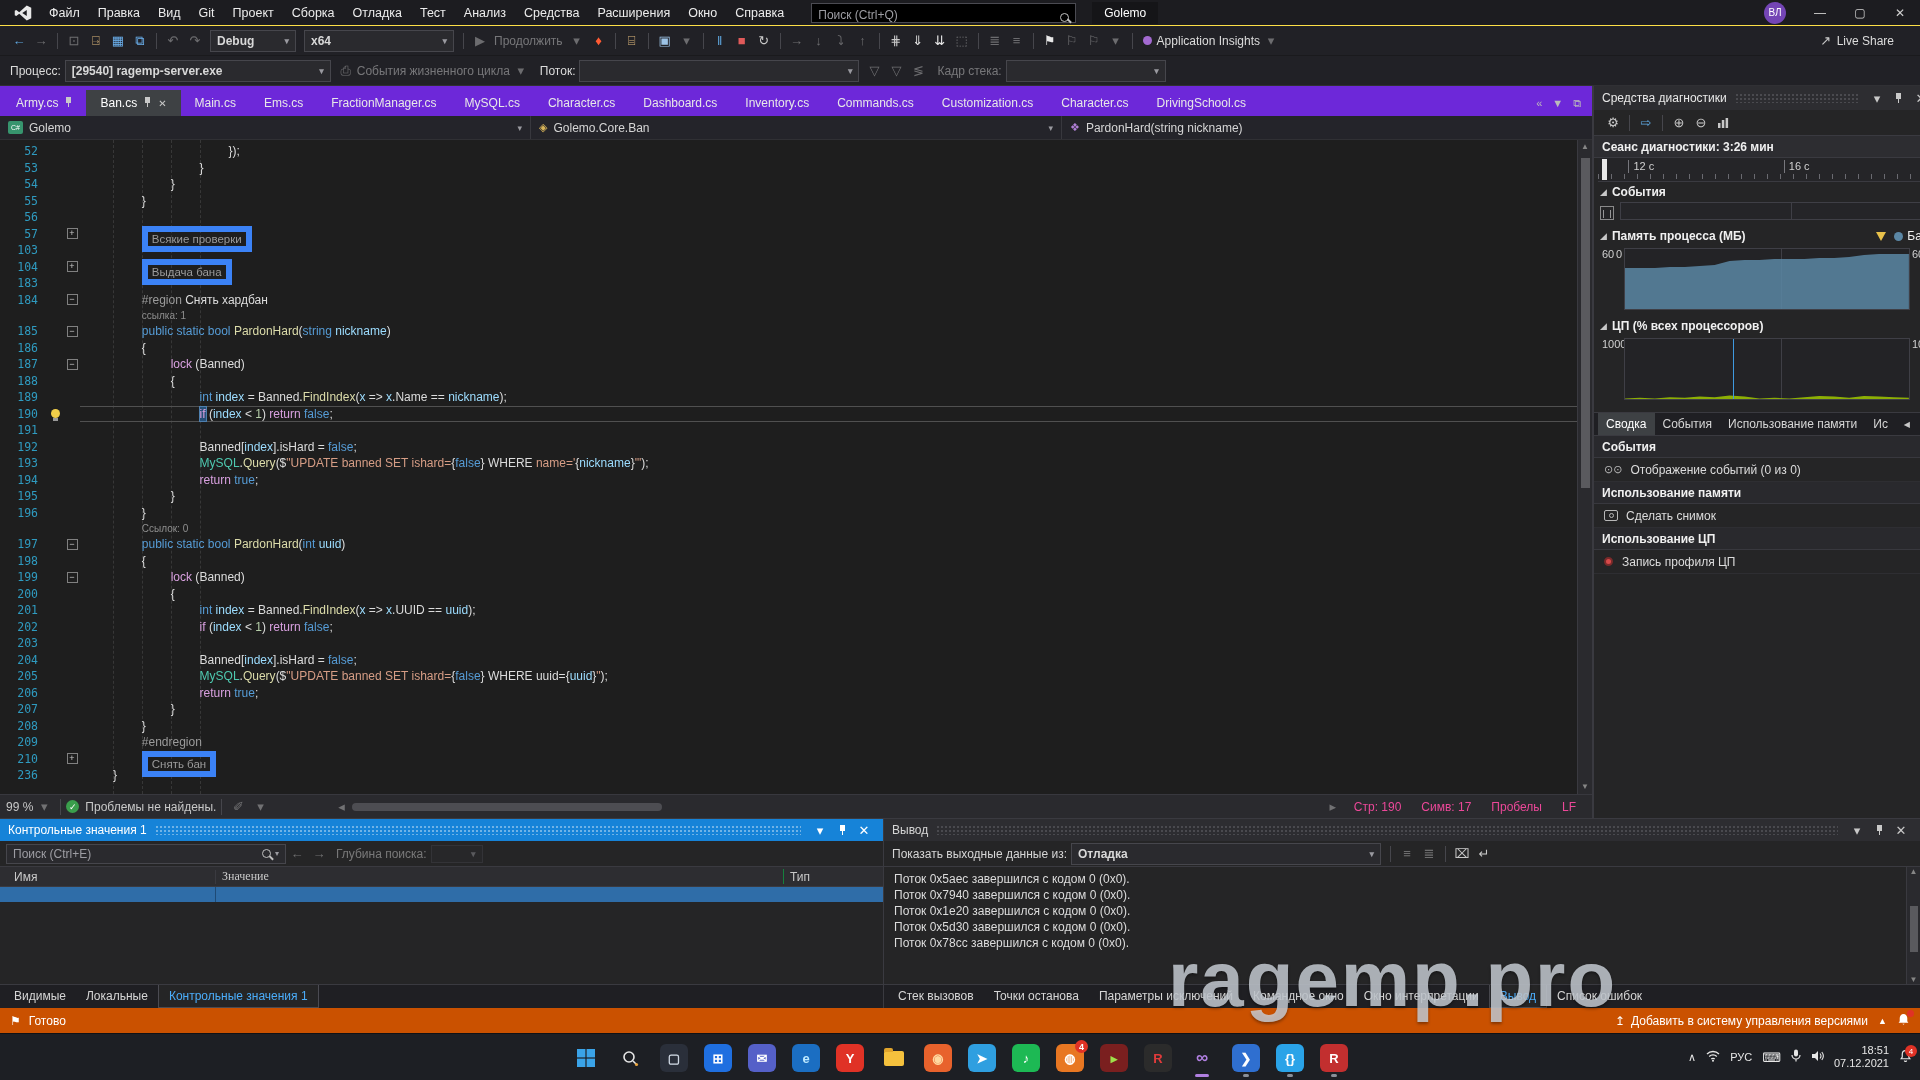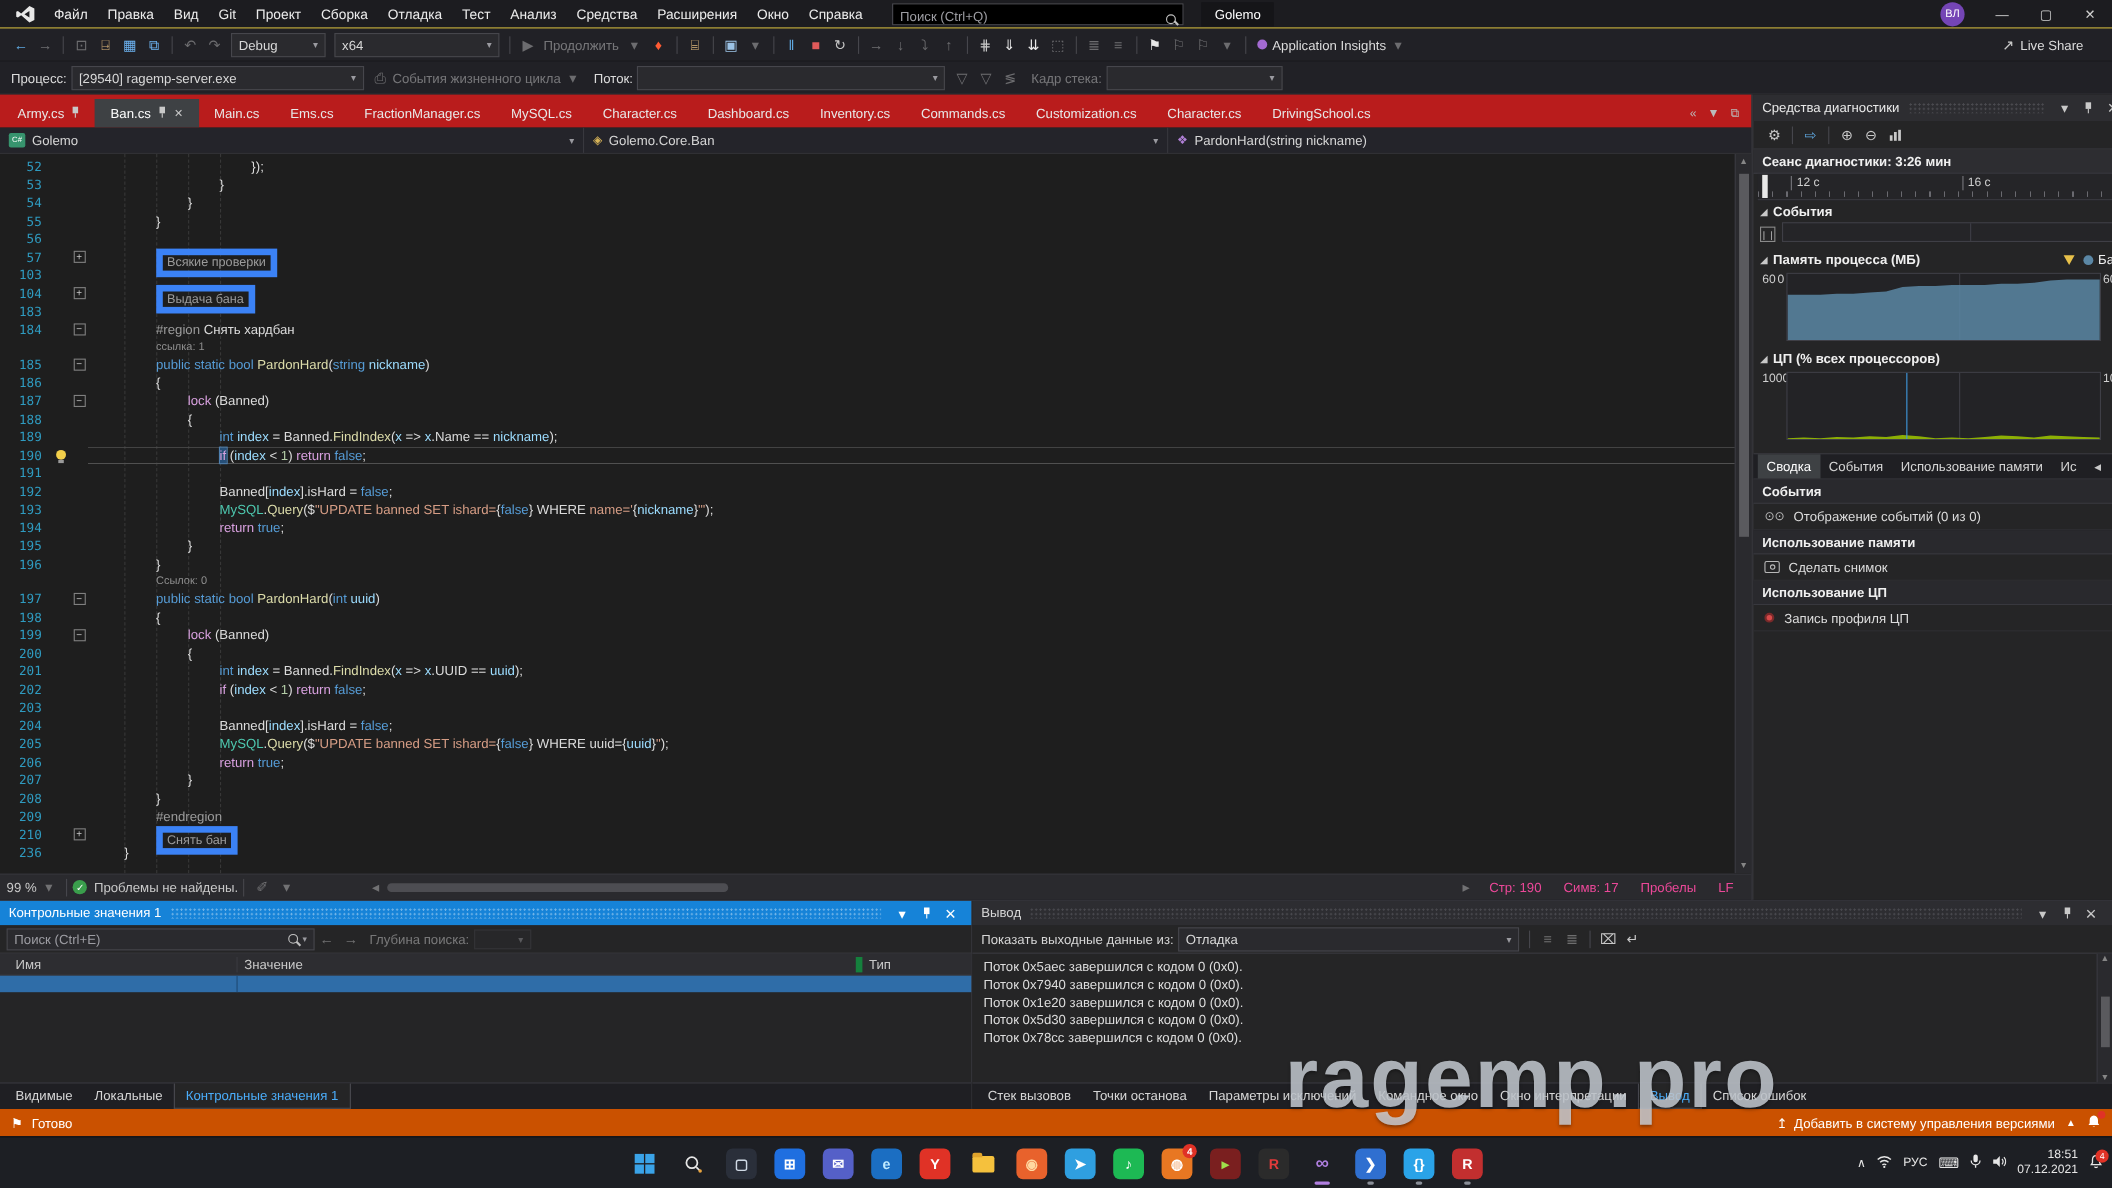--- a/index.html
+++ b/index.html
@@ -13,31 +13,31 @@
   .titlebar{height:26px;background:#1c1c20;display:flex;align-items:center;padding-left:6px;border-bottom:1px solid #fde047;}
   .vslogo{width:22px;height:18px;margin:0 6px;display:flex;align-items:center;justify-content:center;}
   .menu-item{padding:0 9px;height:26px;line-height:26px;color:#ececec;font-size:12.5px;cursor:default;}
   .qsearch{width:265px;height:20px;background:#000000;border:1px solid #4b4b52;color:#9d9da3;display:flex;align-items:flex-end;padding:0 6px;margin-left:18px;}
   .sln-badge{margin-left:16px;background:#151518;color:#fff;height:22px;line-height:22px;padding:0 12px;}
   .avatar{width:22px;height:22px;border-radius:50%;background:#7445b5;color:#fff;font-size:10px;display:flex;align-items:center;justify-content:center;margin-right:14px;}
   .winbtn{width:40px;height:26px;display:flex;align-items:center;justify-content:center;color:#d0d0d0;font-size:12px;}
   
   .toolbar{height:30px;background:#212126;display:flex;align-items:center;padding:0 8px;border-bottom:1px solid #1a1a1d;}
   .tbi{min-width:20px;height:20px;display:flex;align-items:center;justify-content:center;font-size:13px;color:#c8c8c8;margin:0 1px;flex:0 0 auto;}
-  .combo{height:22px;background:#2a2a2e;border:1px solid #46464c;display:flex;align-items:center;padding:0 6px;color:#d8d8d8;margin:0 4px;font-size:12px;}
+  .combo{height:22px;background:#2a2a2e;border:1px solid #46464c;display:flex;align-items:center;padding:0 6px;color:#d8d8d8;margin:0 4px;font-size:12px;font-weight:bold;}
   .combo .car{margin-left:auto;padding-left:8px;color:#9a9aa0;font-size:9px;}
   .mag{width:9px;height:9px;border:1.5px solid #c0c0c0;border-radius:50%;position:relative;display:inline-block;}
   .mag:after{content:"";position:absolute;width:5px;height:1.5px;background:#c0c0c0;transform:rotate(45deg);right:-4px;bottom:-1px;}
   .procbar{height:30px;background:#212126;display:flex;align-items:center;padding:0 10px;border-bottom:1px solid #303034;}
   
   .mainrow{display:flex;height:732px;}
   .editorcol{width:1593px;display:flex;flex-direction:column;border-right:1px solid #3a3a40;}
   .rightcol{width:327px;display:flex;background:#252526;}
   
-  .tabstrip{height:30px;background:#b91c1c;display:flex;align-items:flex-end;padding-left:2px;}
+  .tabstrip{height:30px;background:#6d28d9;display:flex;align-items:flex-end;padding-left:2px;}
   .ftab{height:26px;display:flex;align-items:center;padding:0 14px;color:#e8e8e8;font-size:12px;cursor:default;flex:0 0 auto;}
   .ftab.active{background:#3e4144;color:#fff;}
   .ftab .tic{margin-left:7px;font-size:10px;color:#c9c9c9;}
   .pinG{display:inline-block;width:7px;height:10px;position:relative;}
   .pinG:before{content:"";position:absolute;left:1px;top:0;width:5px;height:6px;background:#c9c9c9;}
   .pinG:after{content:"";position:absolute;left:3px;top:6px;width:1px;height:4px;background:#c9c9c9;}
   .tabstrip-ctrls{margin-left:auto;display:flex;align-items:center;height:26px;padding-right:6px;color:#bbb;}
   .tabstrip-ctrls span{margin:0 5px;font-size:11px;}
   
   .crumbbar{height:24px;background:#24242a;display:flex;border-bottom:1px solid #303034;}
@@ -555,21 +555,21 @@
         </span>
         <span class="tbi dim">←</span>
         <span class="tbi dim">→</span>
         <span class="dim" style="margin-left:6px;">Глубина поиска:</span>
         <span class="combo dim" style="width:52px;height:18px;">
             <span class="car">▾</span>
           </span>
       </div>
       <div class="whead">
         <span style="padding-left:14px;width:216px;border-right:1px solid #3a3a40;">Имя</span>
-        <span style="padding-left:6px;width:568px;border-right:6px solid #15803d;">Значение</span>
+        <span style="padding-left:6px;width:568px;border-right:1px solid #15803d;font-family:Liberation Serif, serif;">Значение</span>
         <span style="padding-left:6px;">Тип</span>
       </div>
       <div class="wrow-sel">
         <span style="width:216px;border-right:1px solid #1e4a75;"></span>
       </div>
       <div class="ptabs" id="watchtabs">
           <span class="ptab">Видимые</span>
           <span class="ptab">Локальные</span>
           <span class="ptab active">Контрольные значения 1</span>
         </div>

